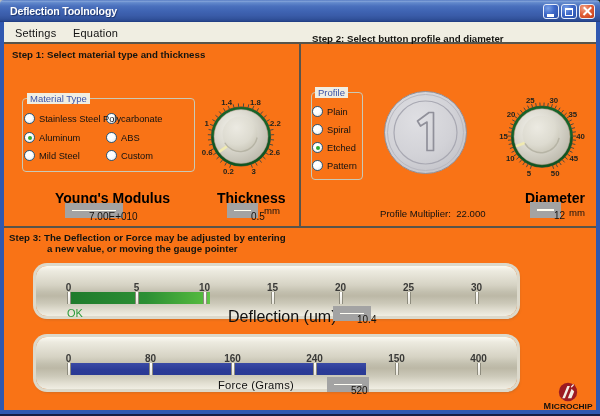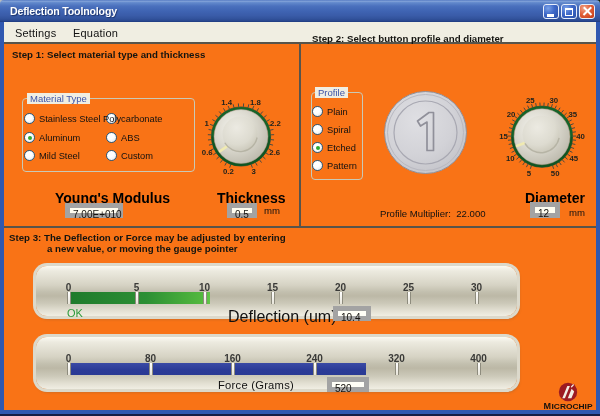--- a/index.html
+++ b/index.html
@@ -44,21 +44,21 @@
   
   .gbox { border:1px solid #c9c9b6; border-radius:4px; }
   .glabel { font-size:9.5px; color:#3d54a8; background:#f0eee2; padding:0 3px; }
 
   .radio { width:11px; height:11px; border-radius:50%; border:1px solid #275a7e;
     background:radial-gradient(circle at 35% 30%, #ffffff 40%, #dfe4e9 100%); }
   .radio .dot { position:absolute; left:2.5px; top:2.5px; width:4px; height:4px; border-radius:50%; background:#2faa30; }
   .rlabel { font-size:9.3px; color:#111; }
 
   .blabel { font-weight:bold; font-size:14px; color:#000; }
-  .field { background:#fffdf0; border:5px solid #a3a3a3; font-size:10px; line-height:13.5px; color:#15120e; padding-left:3px; }
+  .field { background:#fffdf0; border:7px solid #a3a3a3; font-size:10px; line-height:13.5px; color:#15120e; padding-left:17px; }
 
   
   .gauge { left:36px; width:481px; height:50px; border-radius:11px;
     background:linear-gradient(180deg,#fbfaf2 0%,#eceadf 10%,#d6d3c4 38%,#c2bfae 52%,#bcb8a6 60%,#ccc9b9 75%,#e4e1d4 90%,#f0eee3 100%);
     box-shadow:0 0 0 3px #dcd9cb, 1px 2px 3px 1px rgba(90,88,75,.45);
   }
   .gnum { position:absolute; top:16px; font-size:10px; font-weight:bold; color:#3a3a38; transform:translateX(-50%); }
   .tick { position:absolute; top:26px; width:4px; height:12px; background:linear-gradient(180deg,#ffffff,#e8e5da); border-left:1px solid #8e8c7e; border-right:1px solid #8e8c7e; transform:translateX(-50%); }
   .gtext { position:absolute; font-size:16px; color:#111; }
 </style>
@@ -322,21 +322,21 @@
     <span class="gtext" style="left:192px;top:42px;">Deflection (um)</span>
   </div>
   <div class="field abs" style="left:333px;top:306px;width:38px;height:15px;background:#fffef6;">10.4</div>
 
   <div class="gauge abs" style="top:337px;height:52px;">
     <div class="abs" style="left:32px;top:26px;width:298px;height:12px;background:linear-gradient(180deg,#3a4aa5,#2b3b97 55%,#2a3a94);"></div>
     <span class="gnum" style="left:32.5px;">0</span>
     <span class="gnum" style="left:114.5px;text-align:right;">80</span>
     <span class="gnum" style="left:196.5px;">160</span>
     <span class="gnum" style="left:278.5px;">240</span>
-    <span class="gnum" style="left:360.5px;">320</span>
+    <span class="gnum" style="left:360.5px;">150</span>
     <span class="gnum" style="left:442.5px;">400</span>
     <div class="tick" style="left:32.5px;"></div>
     <div class="tick" style="left:114.5px;"></div>
     <div class="tick" style="left:196.5px;"></div>
     <div class="tick" style="left:278.5px;"></div>
     <div class="tick" style="left:360.5px;"></div>
     <div class="tick" style="left:442.5px;"></div>
     <span class="gtext" style="left:182px;top:42px;font-size:11.2px;letter-spacing:0.25px;">Force (Grams)</span>
   </div>
   <div class="field abs" style="left:327px;top:377px;width:42px;height:15px;background:#fffef6;">520</div>

